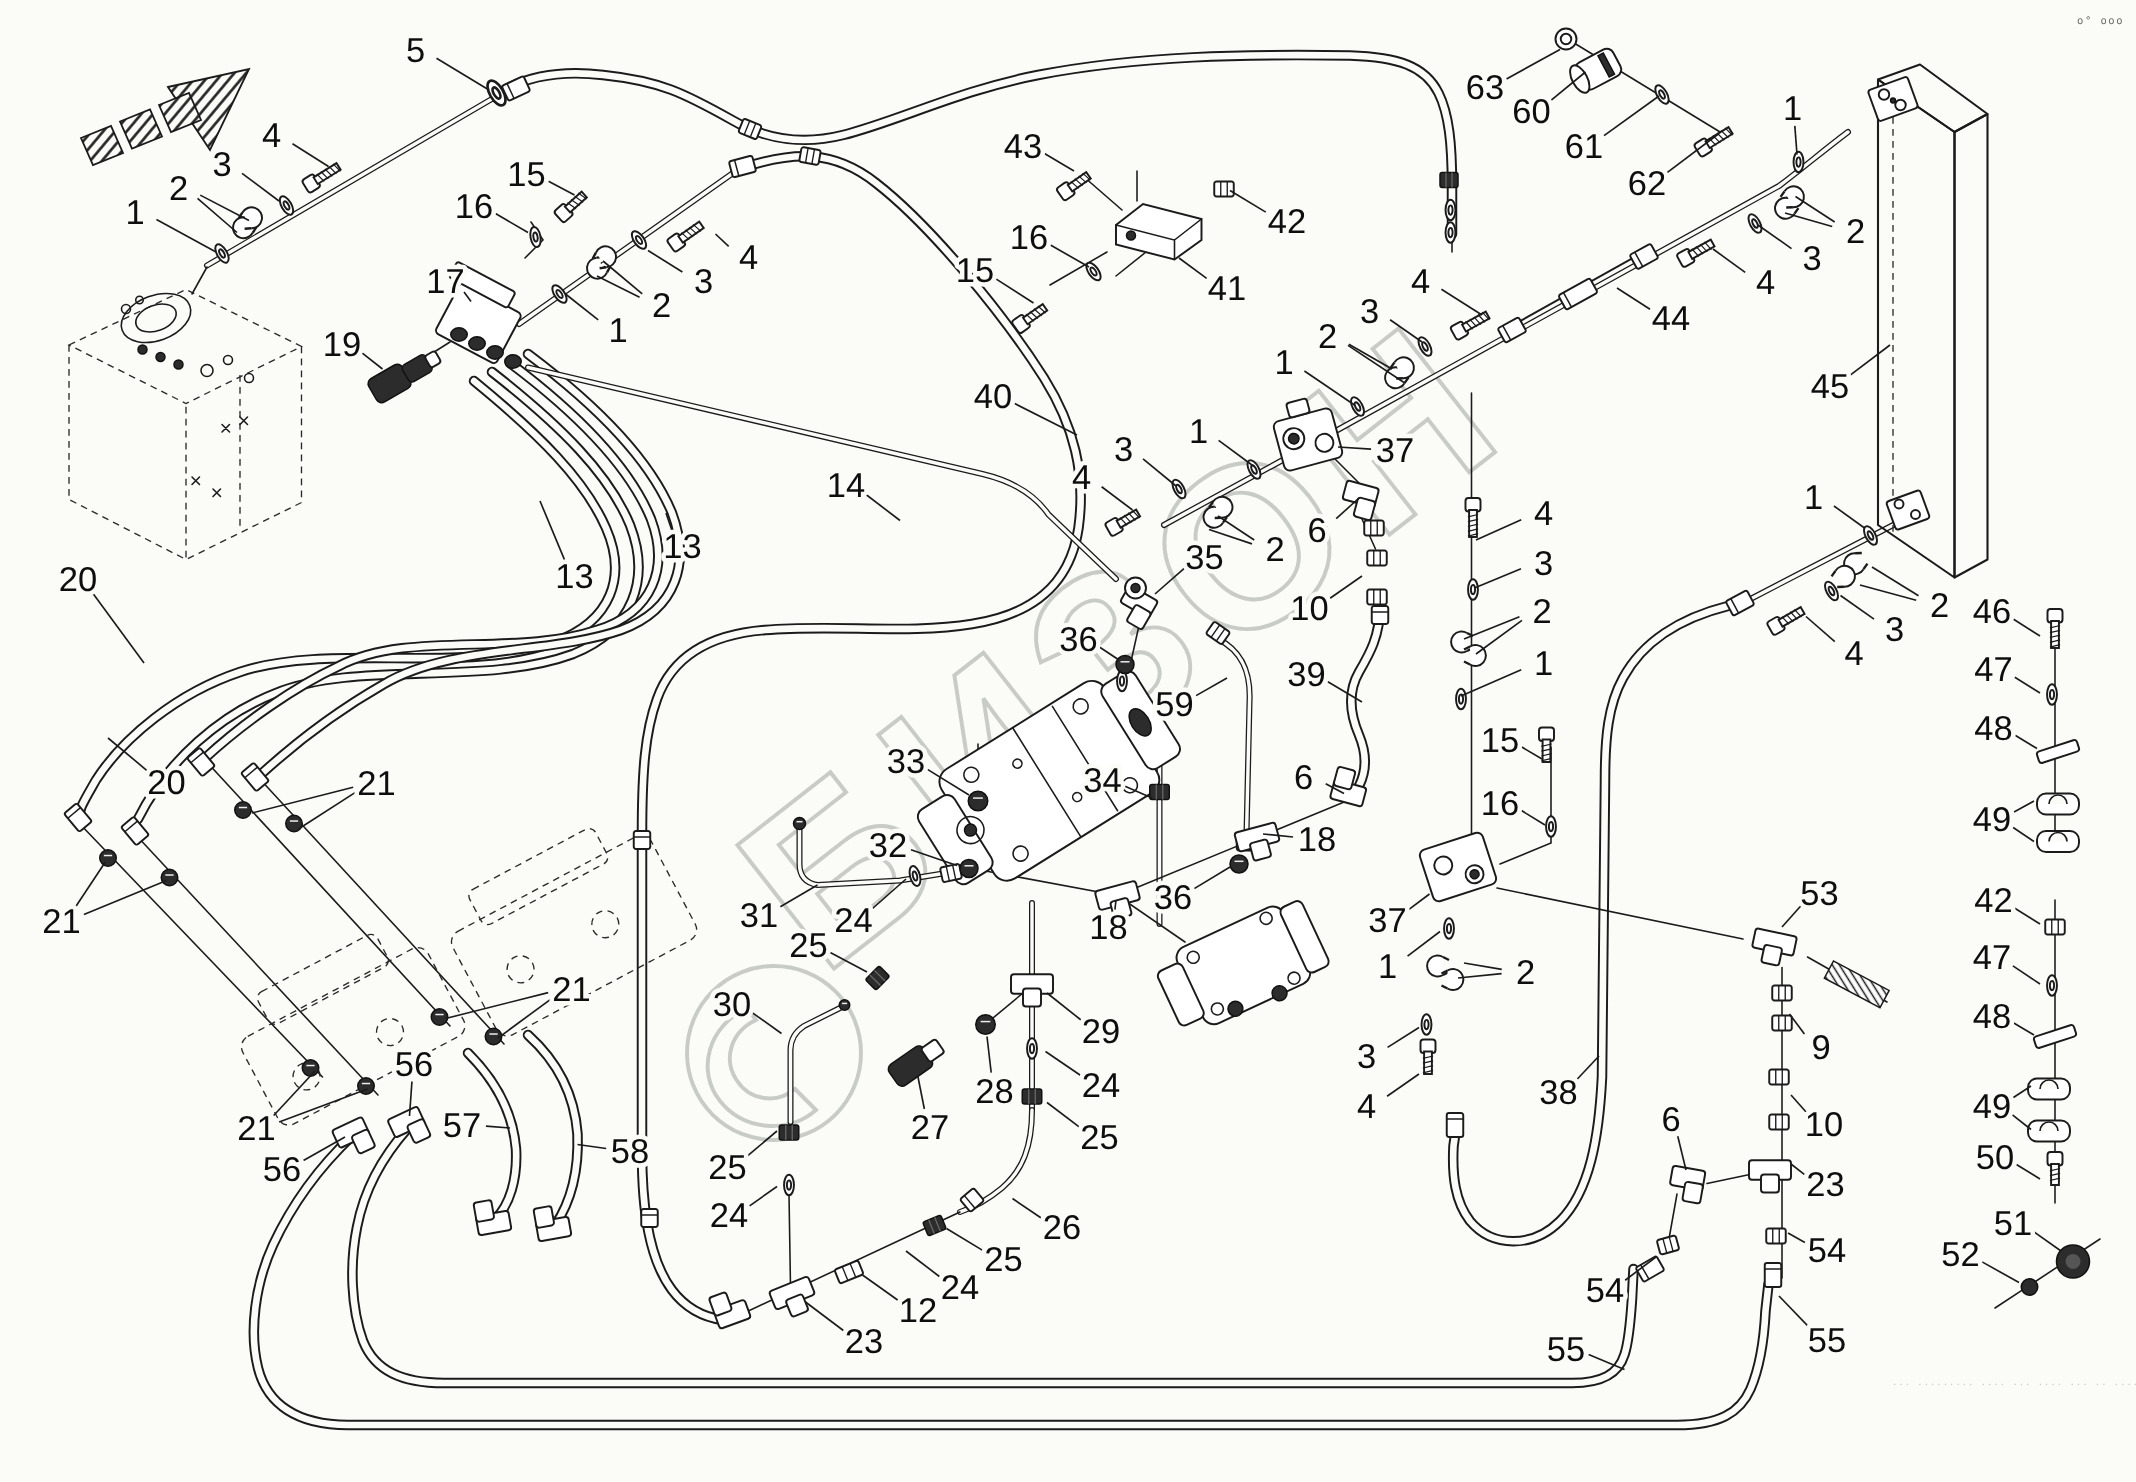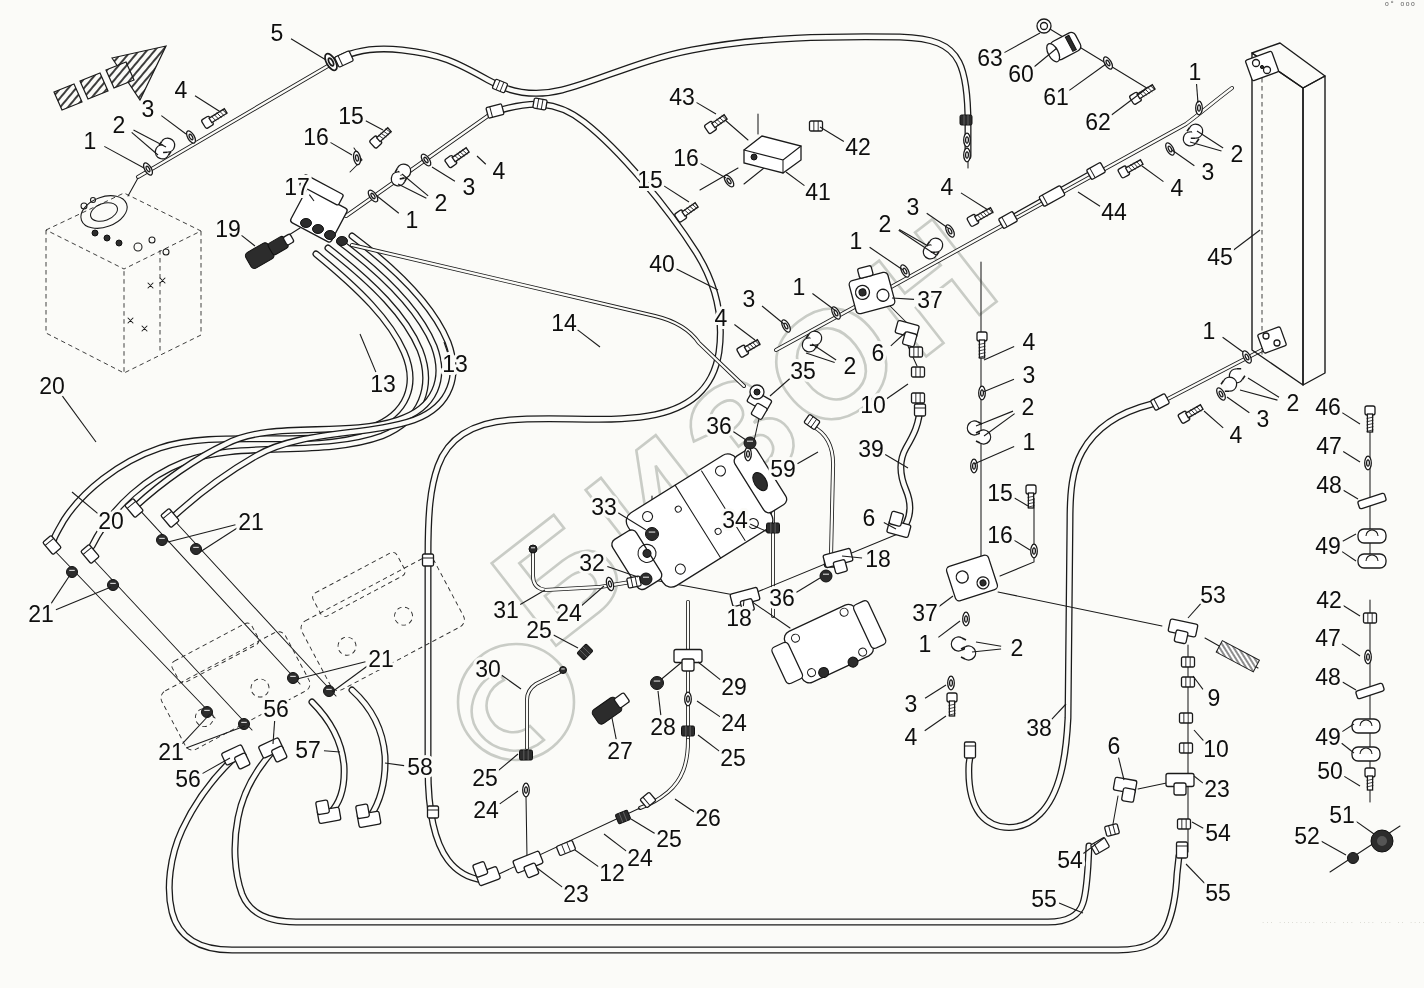--- a/index.html
+++ b/index.html
@@ -1175,15 +1175,15 @@
         <text x="612" y="881" class="lbl">12</text>
         <text x="576" y="902" class="lbl">23</text>
         <text x="488" y="677" class="lbl">30</text>
         <text x="485" y="786" class="lbl">25</text>
         <text x="486" y="818" class="lbl">24</text>
         <text x="1070" y="868" class="lbl">54</text>
         <text x="1044" y="907" class="lbl">55</text>
       </g>
 </svg>
 
-<div class="corner" style="right:8px;top:0;text-align:center;">o° ooo</div>
+<div class="corner" style="right:8px;top:10px;text-align:center;">o° ooo</div>
 <div class="faint" style="left:1262px;top:919px;">··· ········· ···· ··· ···· ··· ·· ···· ··· ···· ···· ····</div>
 </div>
 
 </body></html>

